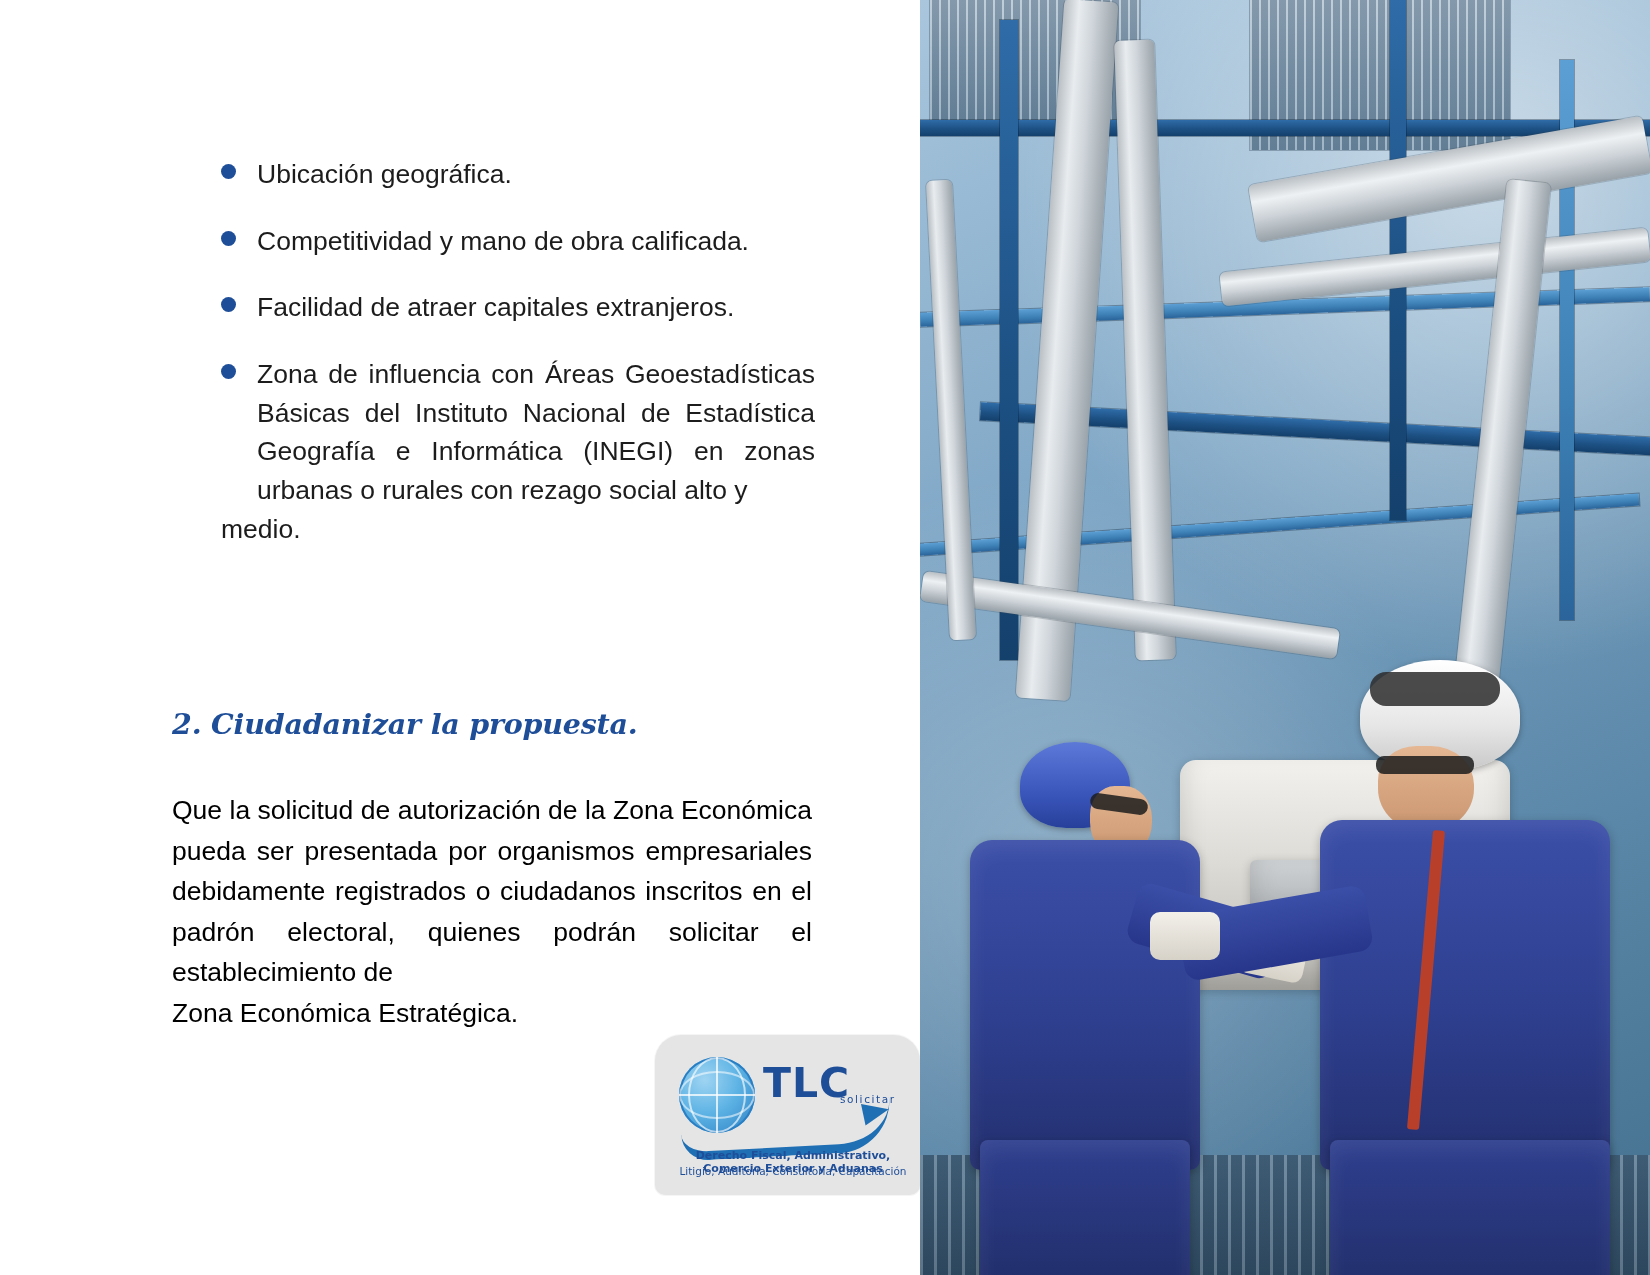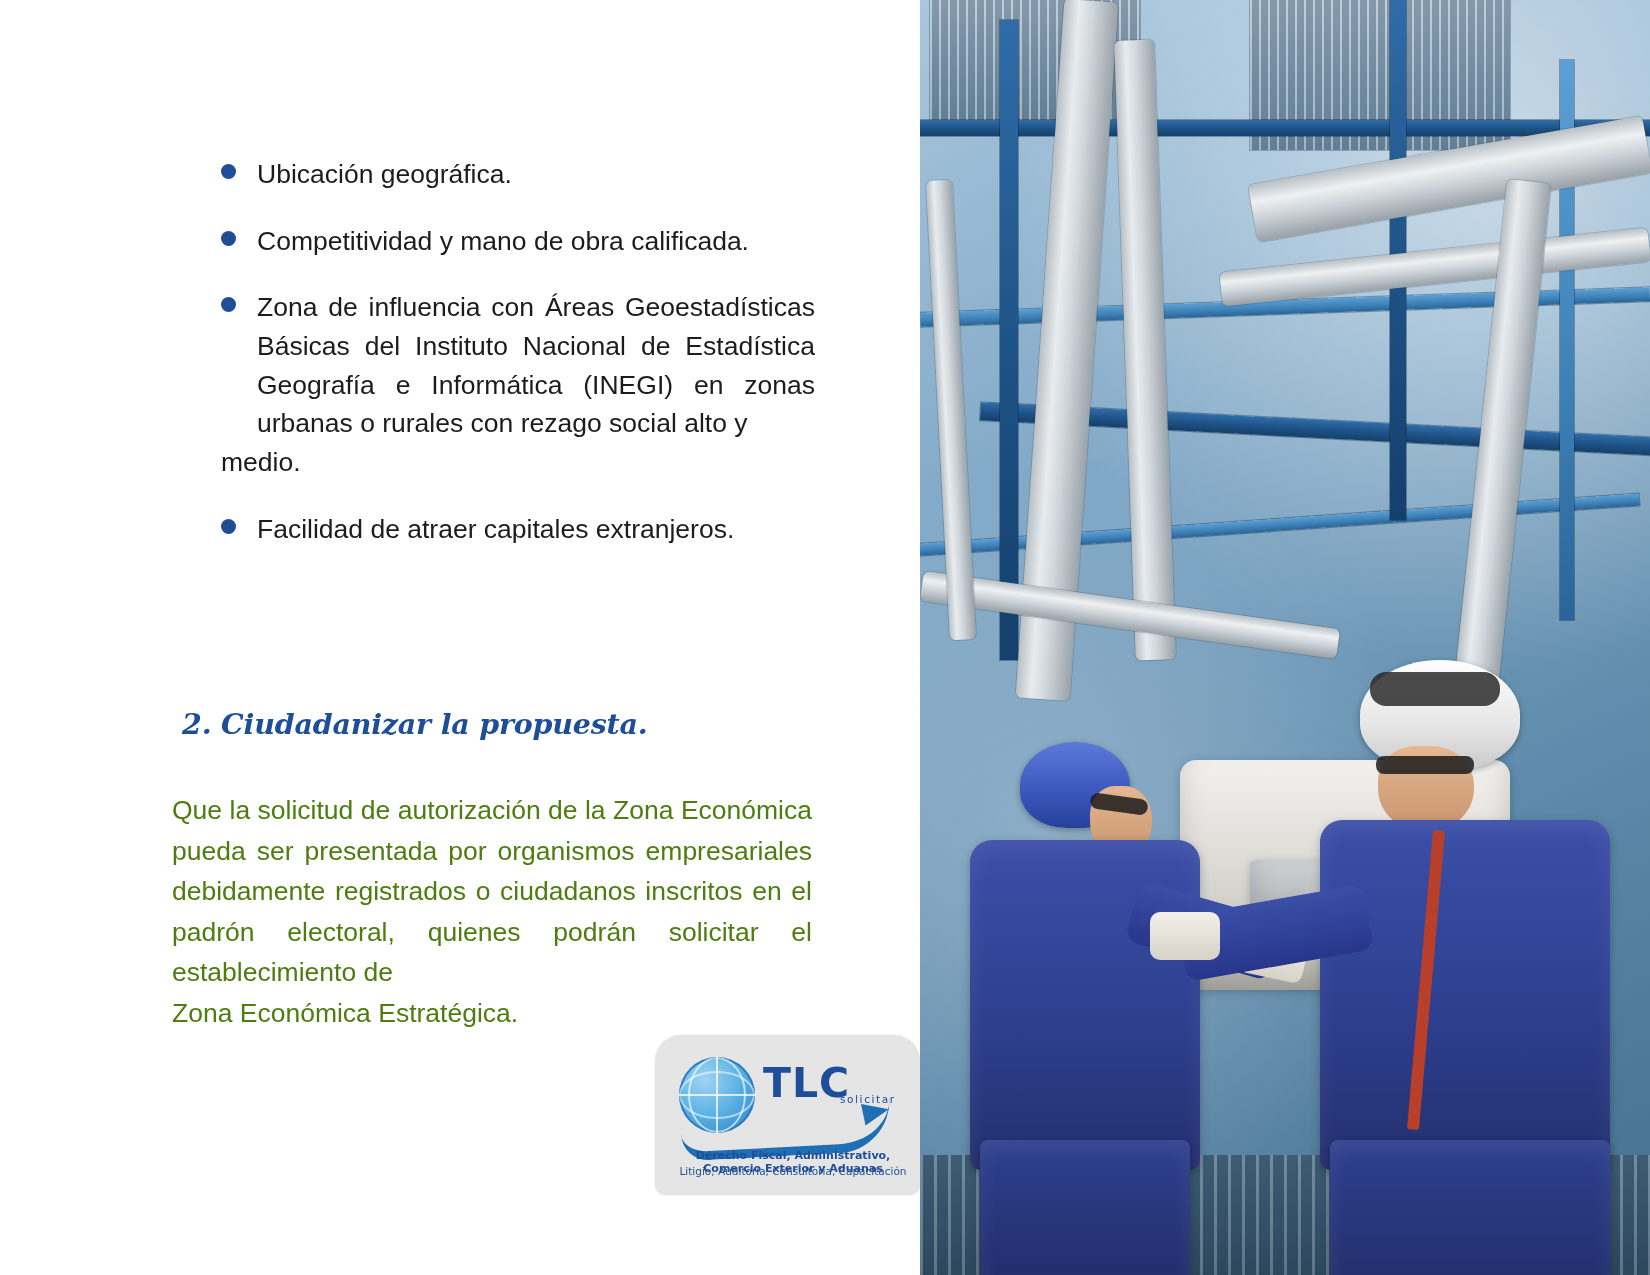--- a/index.html
+++ b/index.html
@@ -80,31 +80,30 @@
     position: absolute;
     left: 172px;
     top: 707px;
     width: 660px;
     font-family: "DejaVu Serif", serif;
     font-style: italic;
     font-weight: 700;
     font-size: 28.5px;
     letter-spacing: -0.2px;
     color: #1f4e99;
-    margin-left: 10px;
   }
 
   .body-para {
     position: absolute;
     left: 172px;
     top: 790px;
     width: 640px;
     font-size: 26.5px;
     line-height: 1.53;
-    color: #4d7c0f;
+    color: #000000;
     text-align: justify;
     text-justify: inter-word;
   }
   .body-para .last-line { text-align: left; display: block; }
 
   
   .logo-card {
     position: absolute;
     left: 655px;
     top: 1035px;
@@ -357,27 +356,27 @@
       </div>
 
       <div class="bullet-row">
         <span class="bullet-dot"></span>
         <span class="bullet-text no-justify">Competitividad y mano de obra calificada.</span>
       </div>
 
 
       <div class="bullet-row">
         <span class="bullet-dot"></span>
+        <span class="bullet-text no-justify">Facilidad de atraer capitales extranjeros.</span>
+      </div>
+
+      <div class="bullet-row">
+        <span class="bullet-dot"></span>
         <span class="bullet-text">Zona de influencia con Áreas Geoestadísticas Básicas del Instituto Nacional de Estadística Geografía e Informática (INEGI) en zonas urbanas o rurales con rezago social alto y</span>
         <span class="hang-word">medio.</span>
-      </div>
-
-      <div class="bullet-row">
-        <span class="bullet-dot"></span>
-        <span class="bullet-text no-justify">Facilidad de atraer capitales extranjeros.</span>
       </div>
 
     </div>
 
     <div class="section-heading">2. Ciudadanizar la propuesta.</div>
 
     <div class="body-para">
       <span>Que la solicitud de autorización de la Zona Económica pueda ser presentada por organismos empresariales debidamente registrados o ciudadanos inscritos en el padrón electoral, quienes podrán solicitar el establecimiento de</span>
       <span class="last-line">Zona Económica Estratégica.</span>
     </div>

